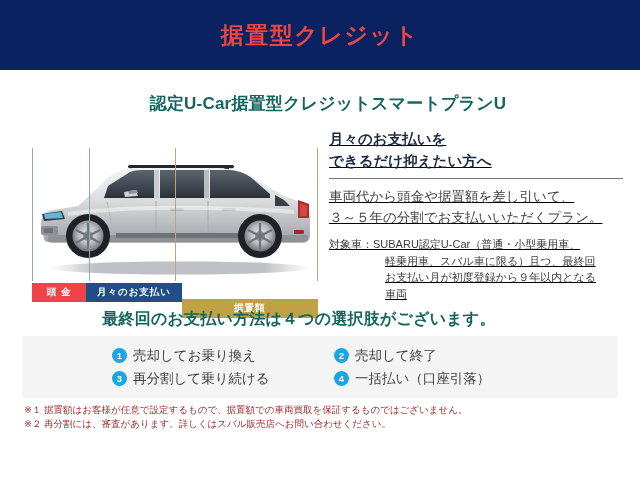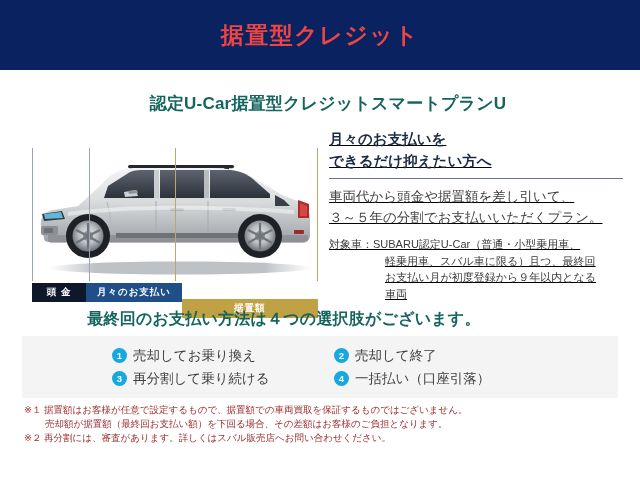--- a/index.html
+++ b/index.html
@@ -107,21 +107,21 @@
     height: 19px;
     display: flex;
     align-items: center;
     justify-content: center;
     color: #ffffff;
     font-size: 9.5px;
     font-weight: bold;
     letter-spacing: 1px;
     white-space: nowrap;
   }
-  .seg-0 { width: 57px;  background: #0f172a; }
+  .seg-0 { width: 57px;  background: #ef4444; }
   .seg-1 { width: 100px;  background: #1f4e88; text-align: center; }
   .seg-2 { width: 143px; background: #c0a144; margin-top: 16px; }
 
   
   .rightcol {
     position: absolute;
     left: 329px; top: 0px;
     width: 300px;
     text-decoration: underline;
   }
@@ -149,21 +149,21 @@
     font-size: 11px;
     line-height: 1.52;
   }
   .target-rows { display: block; }
   .target-row { display: block; white-space: nowrap; }
   .target-row.indent { padding-left: 56px; }
 
   
   .options-heading {
     position: absolute;
-    left: 0; top: 309px;
+    left: 15px; top: 309px;
     width: 568px;
     text-align: center;
     color: #15655f;
     font-size: 16px;
     font-weight: bold;
     letter-spacing: 0.2px;
   }
 
   
   .options-box {
@@ -402,17 +402,16 @@
 
       <div class="option">
         <span class="badge">4</span>
         <span class="option-label">一括払い（口座引落）</span>
       </div>
     </div>
   </div>
 
   <div class="notes">
     <span class="note-line">※１ 据置額はお客様が任意で設定するもので、据置額での車両買取を保証するものではございません。</span>
-    <span class="note-line indent">売却額が据置額（最終回お支払い額）を下回る場合、その差額はお客様のご負担となります。</span>
     <span class="note-line">※２ 再分割には、審査があります。詳しくはスバル販売店へお問い合わせください。</span>
   </div>
 
 </div>
 
 </body></html>

